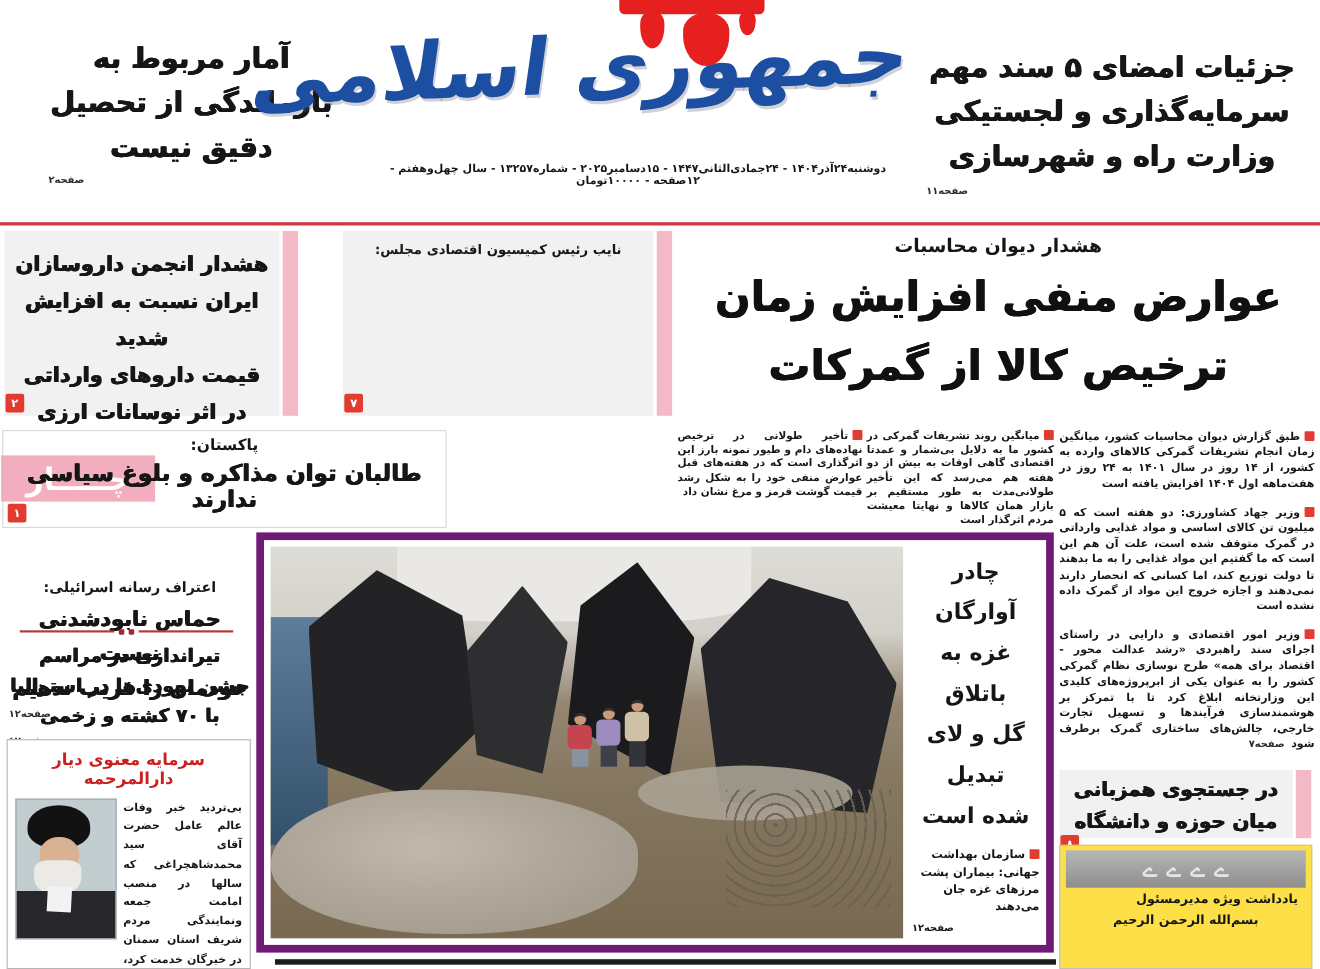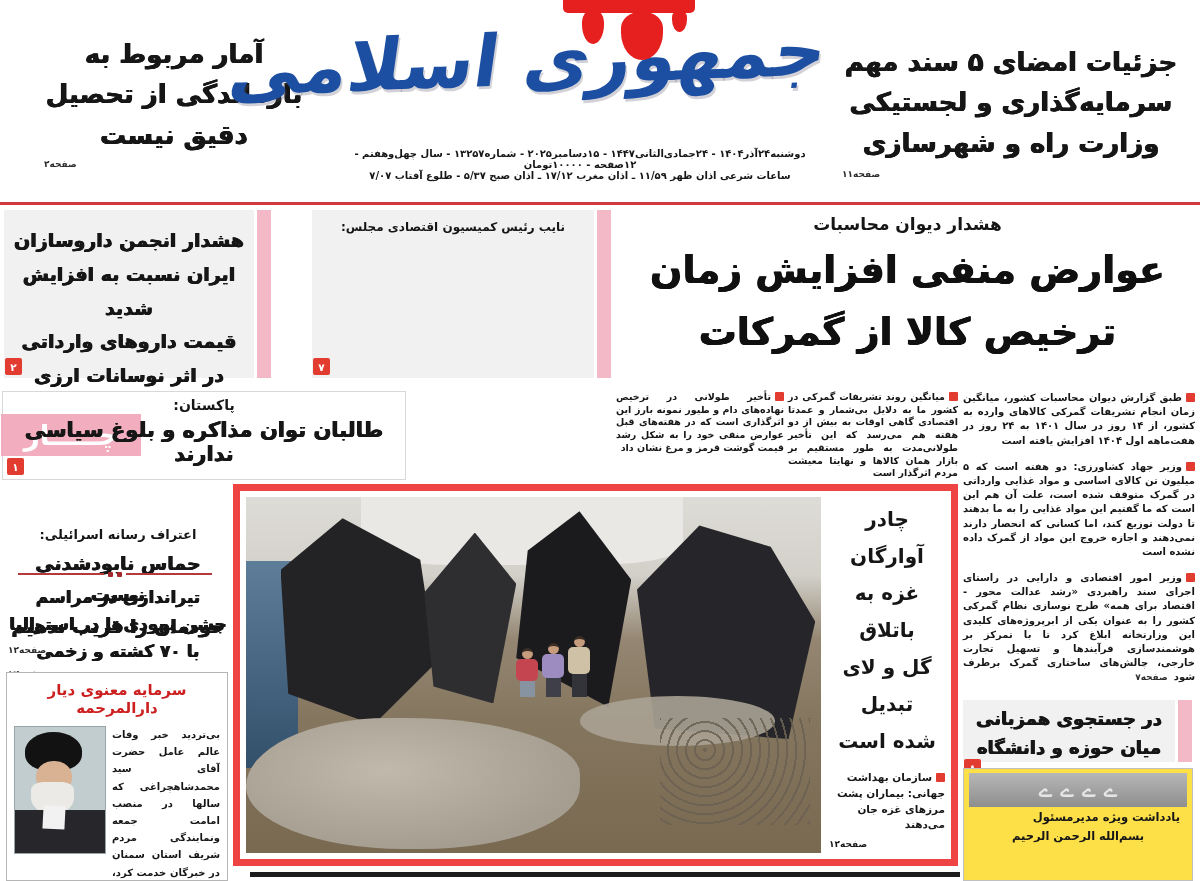--- a/index.html
+++ b/index.html
@@ -78,21 +78,21 @@
   .box-hamzabani .badge{left:1px;bottom:-14px;}
   .box-ranj{left:963px;top:768px;width:230px;height:113px;border:1px solid #c0c0c0;background:#fde047;
             box-sizing:border-box;overflow:hidden;}
   .deco-band{margin:4px 5px 0 5px;height:34px;background:linear-gradient(180deg,#b7b7b7,#8e8e8e);
              color:#e6e6e6;font-size:24px;line-height:32px;text-align:center;letter-spacing:10px;overflow:hidden;}
   .ranj-title{color:#d21c1c;font-size:14px;font-weight:bold;text-align:center;margin-top:6px;}
   .ranj-sub{font-size:11.5px;font-weight:bold;text-align:right;padding:3px 12px 0 0;}
   .ranj-basmala{font-size:11.5px;font-weight:bold;text-align:center;margin-top:5px;}
 
   
-  .photo-frame{left:233px;top:484px;width:725px;height:382px;background:#ef4444;padding:7px;box-sizing:border-box;}
+  .photo-frame{left:233px;top:484px;width:725px;height:382px;background:#701a75;padding:7px;box-sizing:border-box;}
   .photo-inner{background:#fff;width:100%;height:100%;padding:6px;box-sizing:border-box;display:flex;gap:8px;}
   .cap-col{width:116px;flex-shrink:0;display:flex;flex-direction:column;padding-top:4px;}
   .cap-lines{font-size:20px;font-weight:bold;line-height:1.85;text-align:center;}
   .cap-sub{margin-top:10px;font-size:10.5px;font-weight:bold;line-height:1.5;text-align:right;}
   .cap-page{margin-top:6px;font-size:9px;font-weight:bold;text-align:left;}
   .gaza{position:relative;flex:1;overflow:hidden;
         background:linear-gradient(180deg,#dedcd6 0%,#d2d0c9 22%,#948672 40%,#85765f 62%,#796951 100%);}
   .shape{position:absolute;}
   .tarp-top{left:20%;top:0;width:56%;height:19%;background:#e9e8e4;border-radius:0 0 28% 28%;}
   .tent-blue{left:0;top:18%;width:9%;height:58%;background:linear-gradient(180deg,#5e7d99,#33506b);}
@@ -157,21 +157,20 @@
     <div class="page-note">صفحه۲</div>
   </div>
 
   <div class="abs masthead">
     <div class="abs drip-bar"></div>
     <div class="abs drip d1"></div>
     <div class="abs drip d2"></div>
     <div class="abs drip d3"></div>
     <div class="logo">جمهوری اسلامی</div>
     <div class="abs dateline1">دوشنبه۲۴آذر۱۴۰۴ - ۲۴جمادی‌الثانی۱۴۴۷ - ۱۵دسامبر۲۰۲۵ - شماره۱۳۲۵۷ - سال چهل‌وهفتم - ۱۲صفحه - ۱۰۰۰۰تومان</div>
-    <div class="abs dateline2">ساعات شرعی  اذان ظهر ۱۱/۵۹ ـ اذان مغرب ۱۷/۱۲ ـ اذان صبح ۵/۳۷ - طلوع آفتاب ۷/۰۷</div>
   </div>
 
   <div class="abs story-topright">
     <div class="headline heavy pre">جزئیات امضای ۵ سند مهم
 سرمایه‌گذاری و لجستیکی
 وزارت راه و شهرسازی</div>
     <div class="page-note">صفحه۱۱</div>
   </div>
 
   <div class="abs rule-red"></div>

